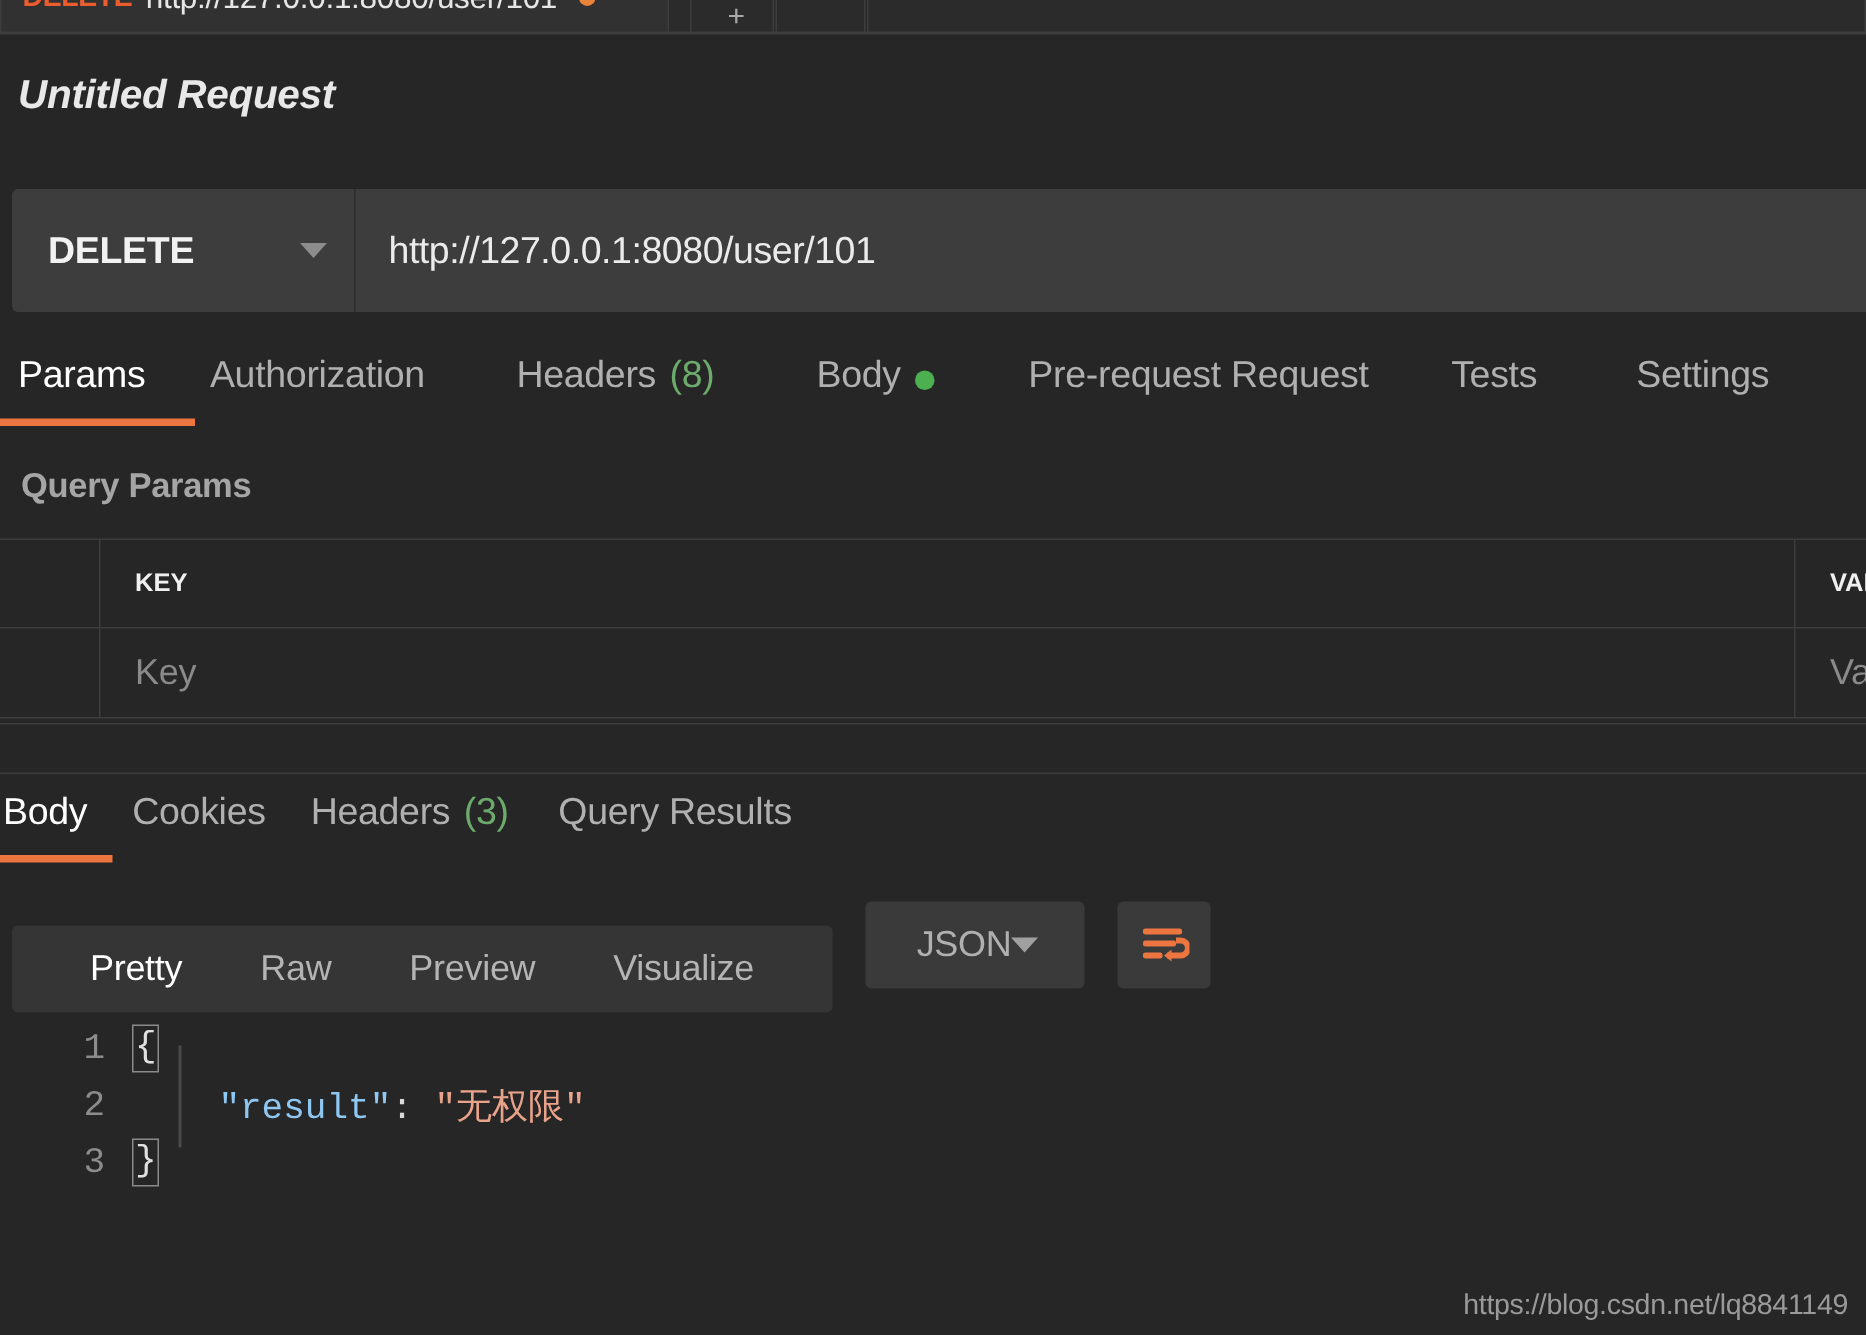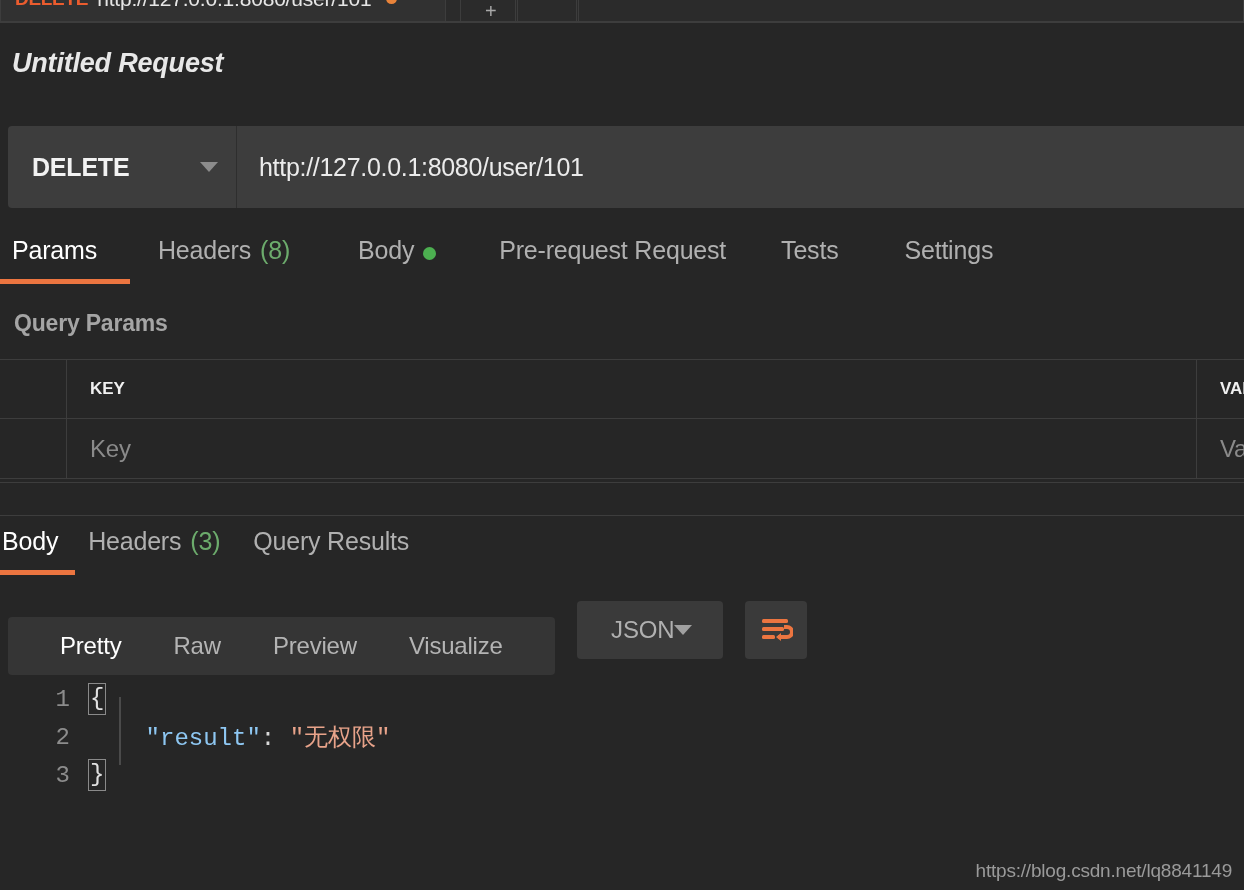--- a/index.html
+++ b/index.html
@@ -234,20 +234,23 @@
     <span class="caret"></span>
   </div>
   <div class="url-input">http://127.0.0.1:8080/user/101</div>
 </div>
 
 <div class="req-tabs">
   <div class="rtab active" style="margin-left:12px;">
     <span>Params</span>
     <span class="underline" style="width:130px; left:-12px;"></span>
   </div>
+  <div class="rtab" style="margin-left:43px;">
+    <span>Authorization</span>
+  </div>
   <div class="rtab" style="margin-left:61px;">
     <span>Headers</span>
     <span class="count">(8)</span>
   </div>
   <div class="rtab" style="margin-left:68px;">
     <span>Body</span>
     <span class="greendot"></span>
   </div>
   <div class="rtab" style="margin-left:63px;">
     <span>Pre-request Request</span>
@@ -284,20 +287,23 @@
 </div>
 
 <div class="pane-gap"></div>
 
 <div class="res-tabs">
   <div class="rtab active" style="margin-left:2px;">
     <span>Body</span>
     <span class="underline" style="width:75px; left:-2px;"></span>
   </div>
   <div class="rtab" style="margin-left:30px;">
+    <span>Cookies</span>
+  </div>
+  <div class="rtab" style="margin-left:30px;">
     <span>Headers</span>
     <span class="count">(3)</span>
   </div>
   <div class="rtab" style="margin-left:33px;">
     <span>Query Results</span>
   </div>
 </div>
 
 <div class="res-toolbar">
   <div class="seg">

